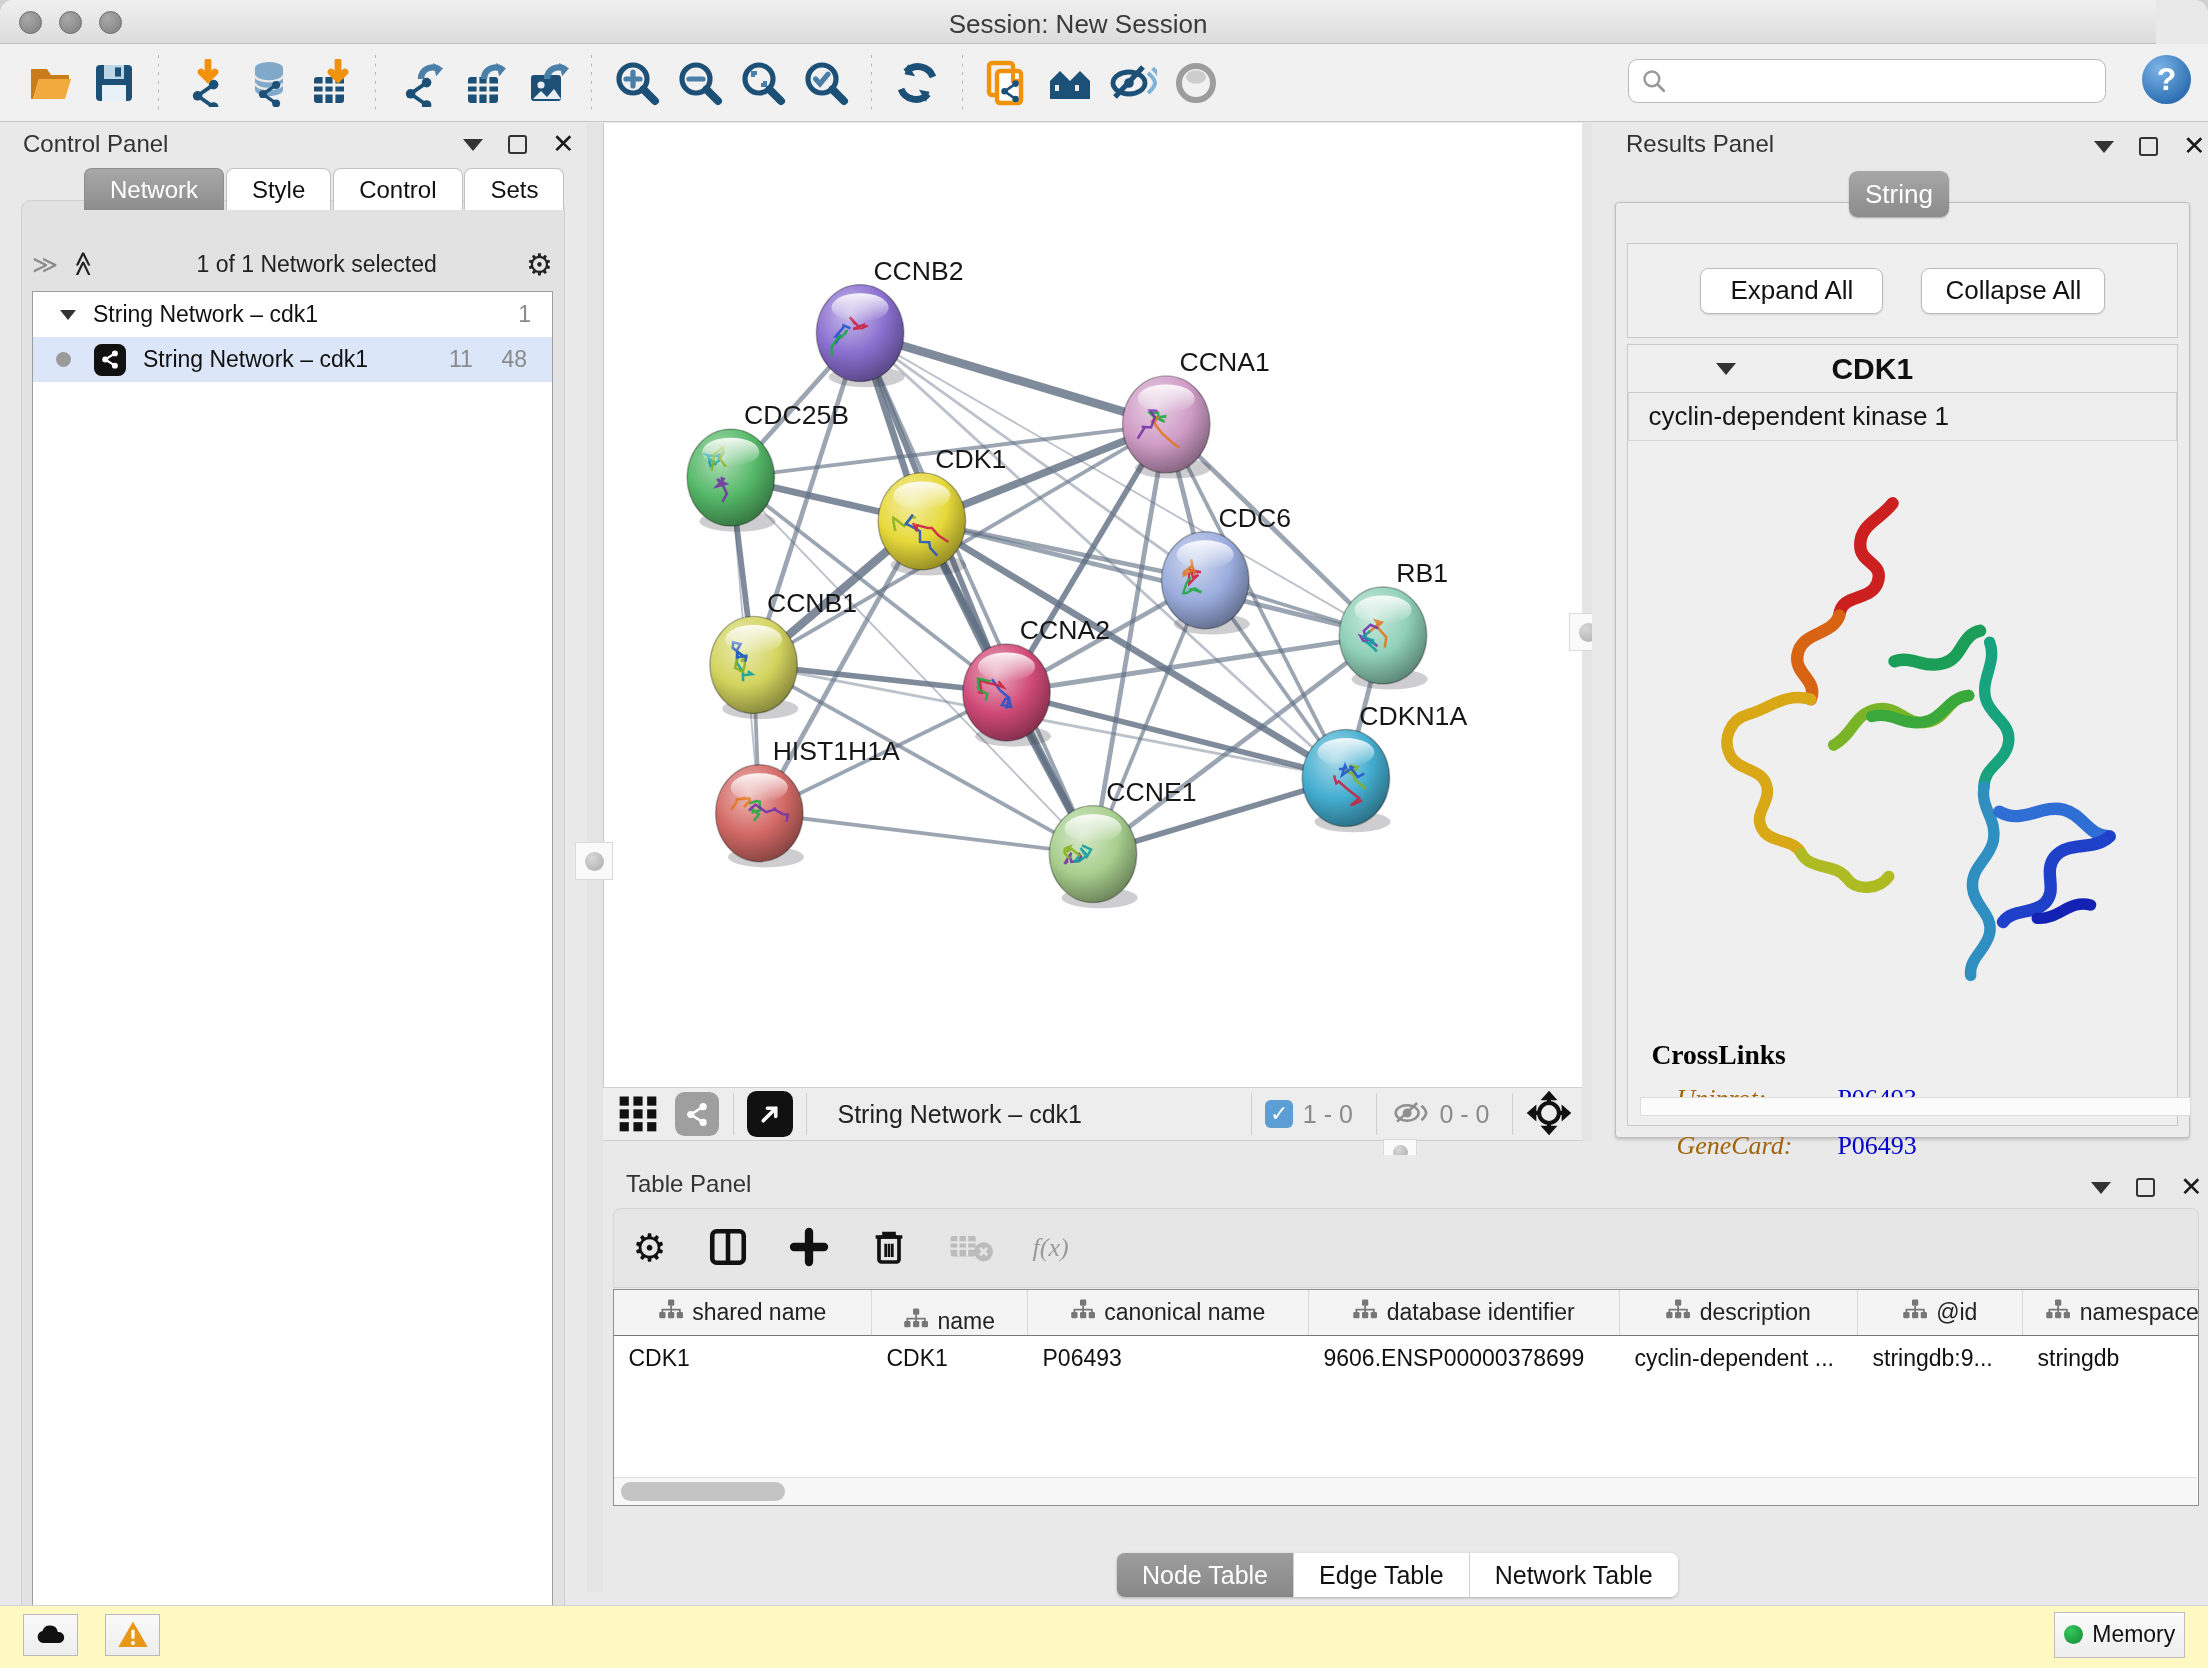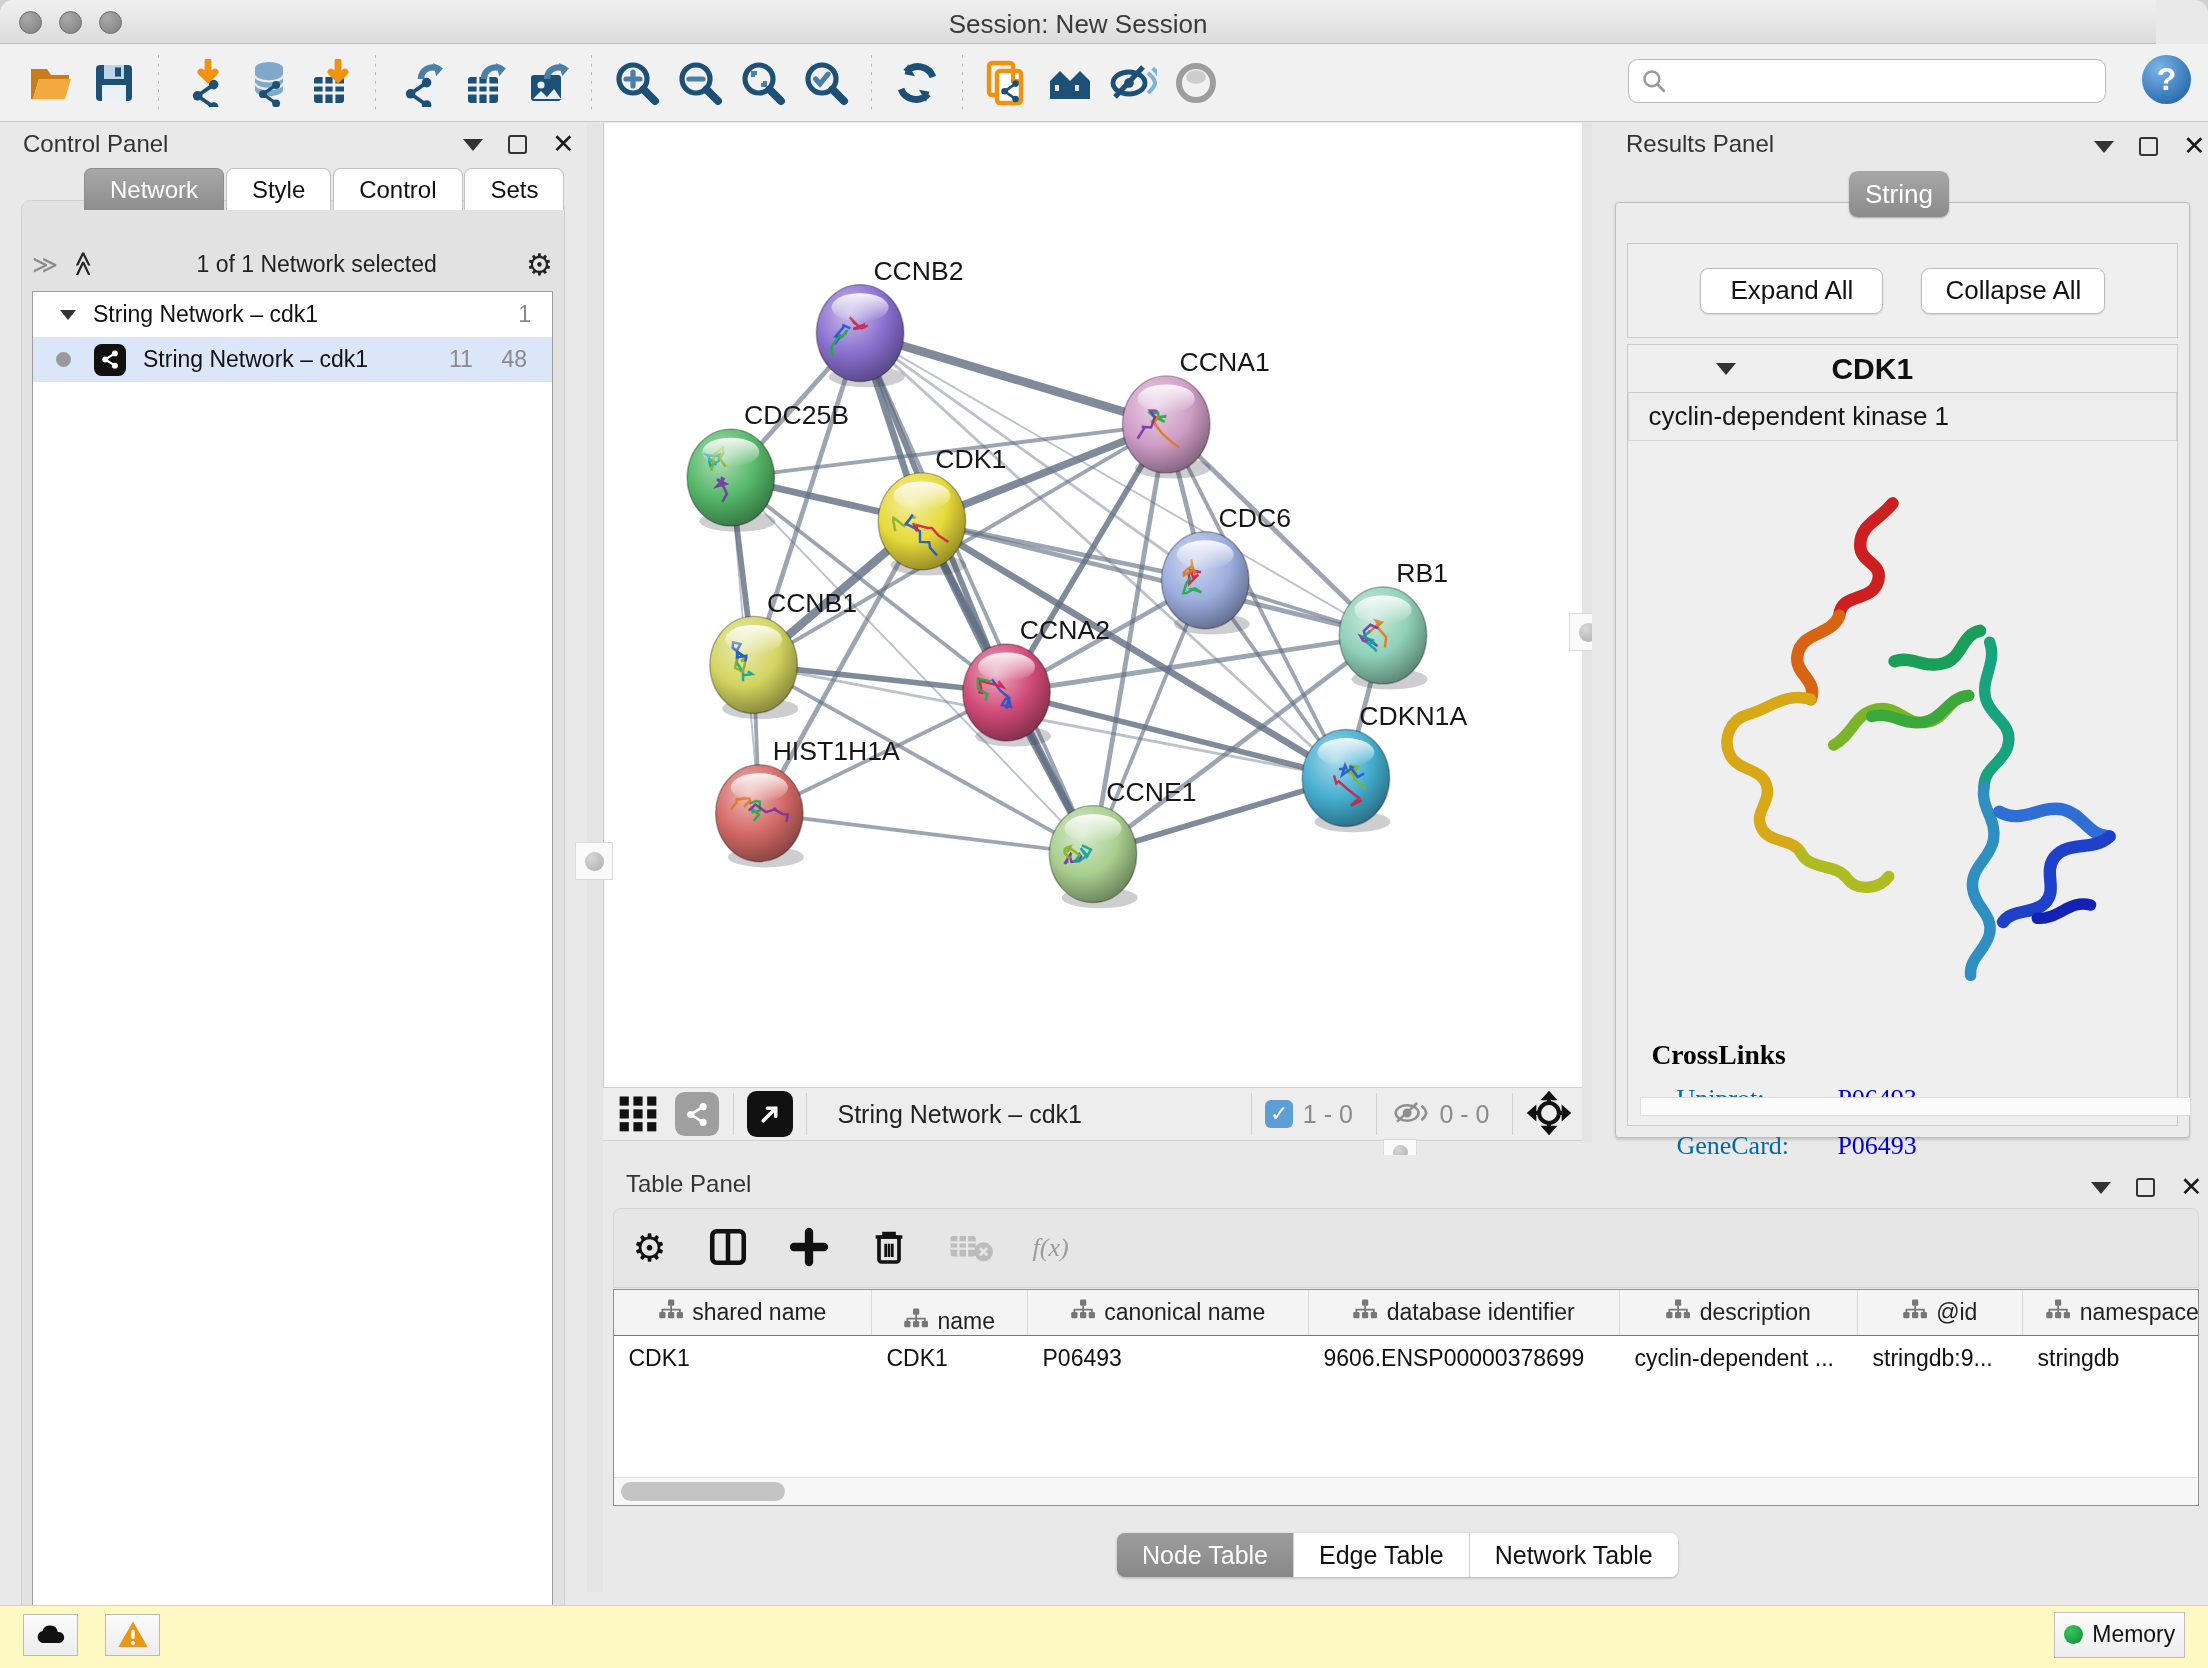--- a/index.html
+++ b/index.html
@@ -95,40 +95,40 @@
   #rp-entry { position:absolute; left:11.4px; top:141px; width:551px; height:782px; background:#efefef; border:1px solid #c9c9c9; }
   #entry-head { height:48px; display:flex; align-items:center; border-bottom:1px solid #c9c9c9; }
   #entry-head .tri-down { margin-left:88px; }
   #entry-name { font-size:30px; font-weight:bold; color:#111; margin-left:95px; }
   #entry-desc { height:48px; display:flex; align-items:center; font-size:26px; color:#161616;
     padding-left:19px; background:#ededed; border:1px solid #d6d6d6; border-top:none; }
   #protein-img { position:absolute; left:38px; top:124px; }
   #crosslinks { position:absolute; left:23px; top:694px; font-family:"Liberation Serif","DejaVu Serif",serif; }
   #crosslinks h3 { font-size:27.6px; color:#000; margin-bottom:13.3px; }
   .cl-row { display:flex; font-size:26px; margin-bottom:17px; }
-  .cl-label { width:186px; color:#0369a1; padding-left:25px; }
+  .cl-label { width:186px; color:#a16207; padding-left:25px;font-style:italic; }
   .cl-link { color:#0000cc; text-decoration:underline; }
   #rp-hscroll { position:absolute; left:11.4px; bottom:9.5px; width:551px; height:19px; background:#fbfbfb; border:1px solid #ddd; }
   
   #table-panel { position:absolute; left:603px; top:1155px; width:1605px; height:438px; background:#e9e9e9; }
   #tp-header { position:absolute; left:23px; top:15px; }
   #tp-ctrls { left:1488px; top:23px; }
   #tp-toolbar { position:absolute; left:9.5px; top:53px; width:1586px; height:80px;
     background:#e6e6e6; border:1px solid #d4d4d4; border-radius:7.6px 7.6px 0 0; display:flex; align-items:center; padding-left:19px; gap:40px; }
   #tp-table { position:absolute; left:9.5px; top:134px; width:1586px; height:217px; background:#fff;
     border:1.9px solid #8f8f8f; overflow:hidden; }
   #tp-headrow { display:flex; height:46px; background:#f4f4f4; border-bottom:1.9px solid #777; }
   .th-cell { display:flex; align-items:center; justify-content:center; gap:9.5px;
     font-size:23px; color:#222; border-right:1px solid #d9d9d9; overflow:hidden; white-space:nowrap; flex:none; }
   #tp-datarow { display:flex; height:44px; background:#fff; }
   .td-cell { display:flex; align-items:center; font-size:23px; color:#111;
     padding-left:15px; overflow:hidden; white-space:nowrap; flex:none; }
   #tp-hscroll { position:absolute; left:0px; bottom:0px; width:1583px; height:28.5px; background:#f7f7f7; border-top:1px solid #ddd; }
   #tp-thumb { position:absolute; left:7.6px; top:4.8px; width:164px; height:19px; background:#c4c4c4; border-radius:9.5px; }
-  #tp-tabs { position:absolute; left:514px; top:378px; display:flex;
+  #tp-tabs { position:absolute; left:514px; top:398px; display:flex;
     box-shadow:0 1px 2.9px rgba(0,0,0,.25); border-radius:7.6px; }
   .tp-tab { height:44px; padding:0 25px; background:#fff; font-size:25px; color:#111;
     display:flex; align-items:center; border-right:1px solid #cfcfcf; }
   .tp-tab:first-child { border-radius:7.6px 0 0 7.6px; }
   .tp-tab:last-child { border-radius:0 7.6px 7.6px 0; border-right:none; }
   .tp-tab.active { background:linear-gradient(#9d9d9d,#888); color:#fff; }
   
   #statusbar { position:absolute; left:0; top:1605px; width:2208px; height:63px; background:#fef9c3; border-top:1px solid #d2d2d2; }
   .sb-btn { position:absolute; top:7.6px; width:55px; height:42px; background:linear-gradient(#fafafa,#ededed);
     border:1.9px solid #b9b9b9; display:flex; align-items:center; justify-content:center; }

